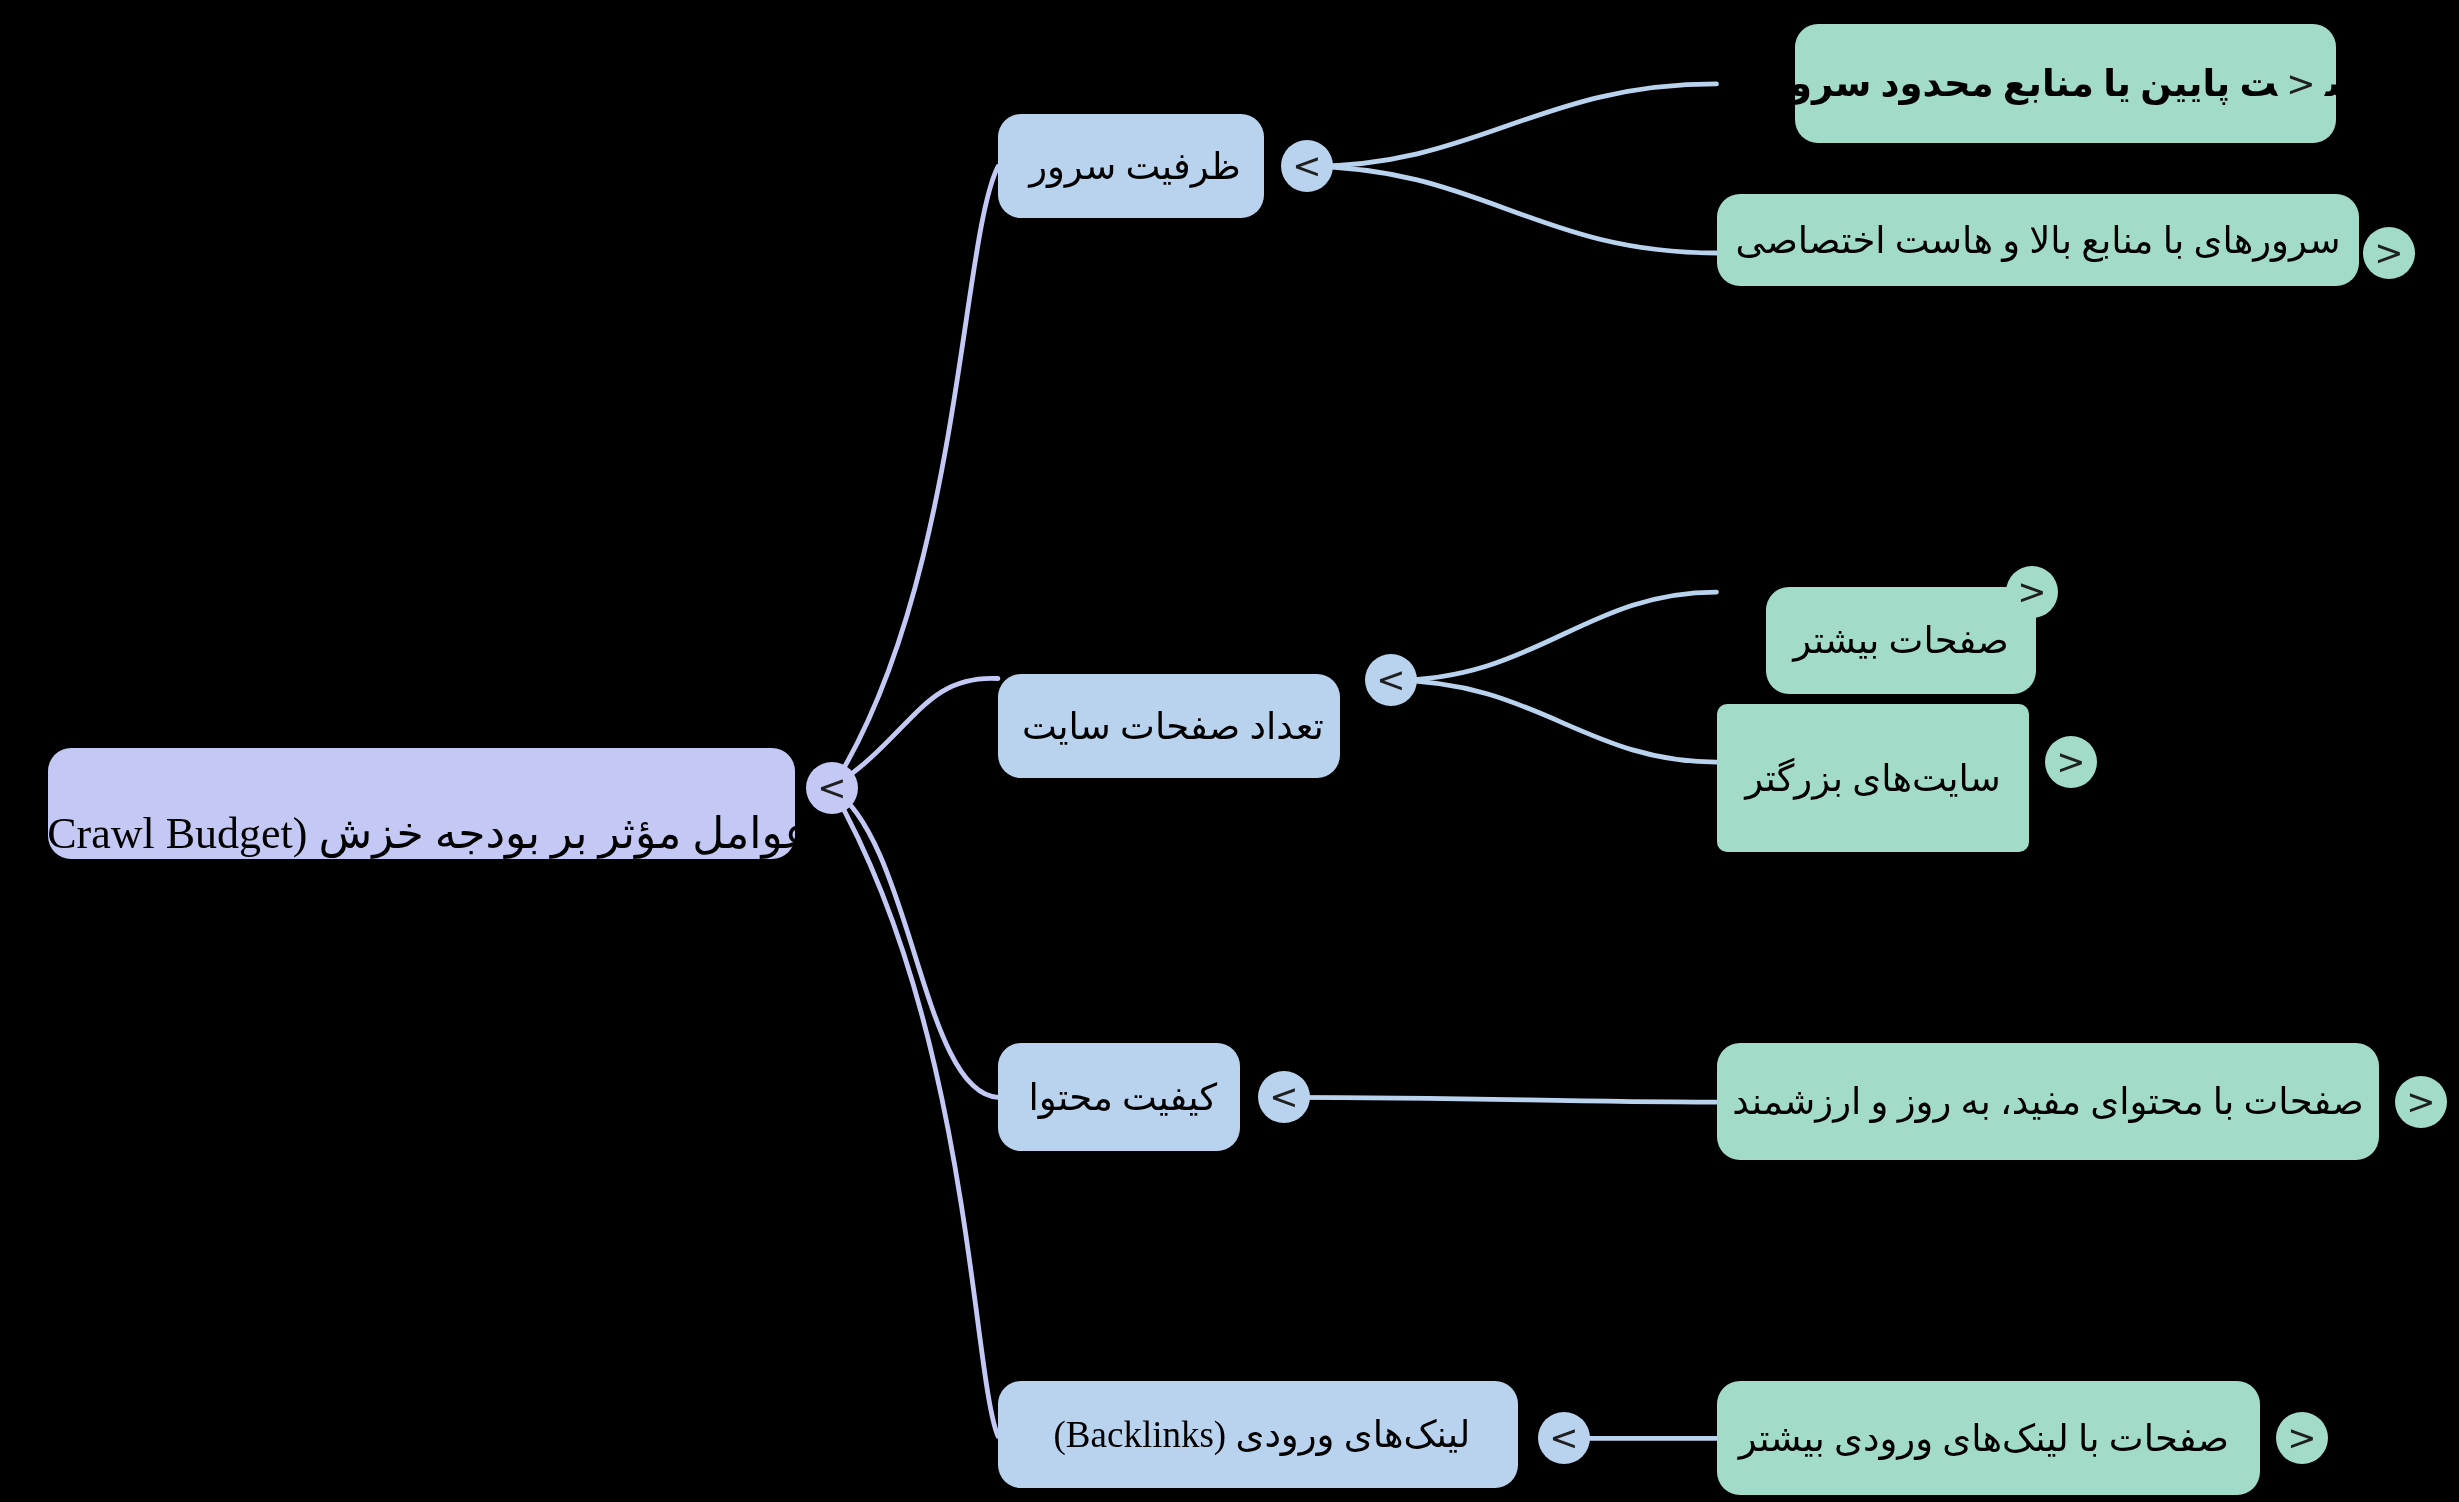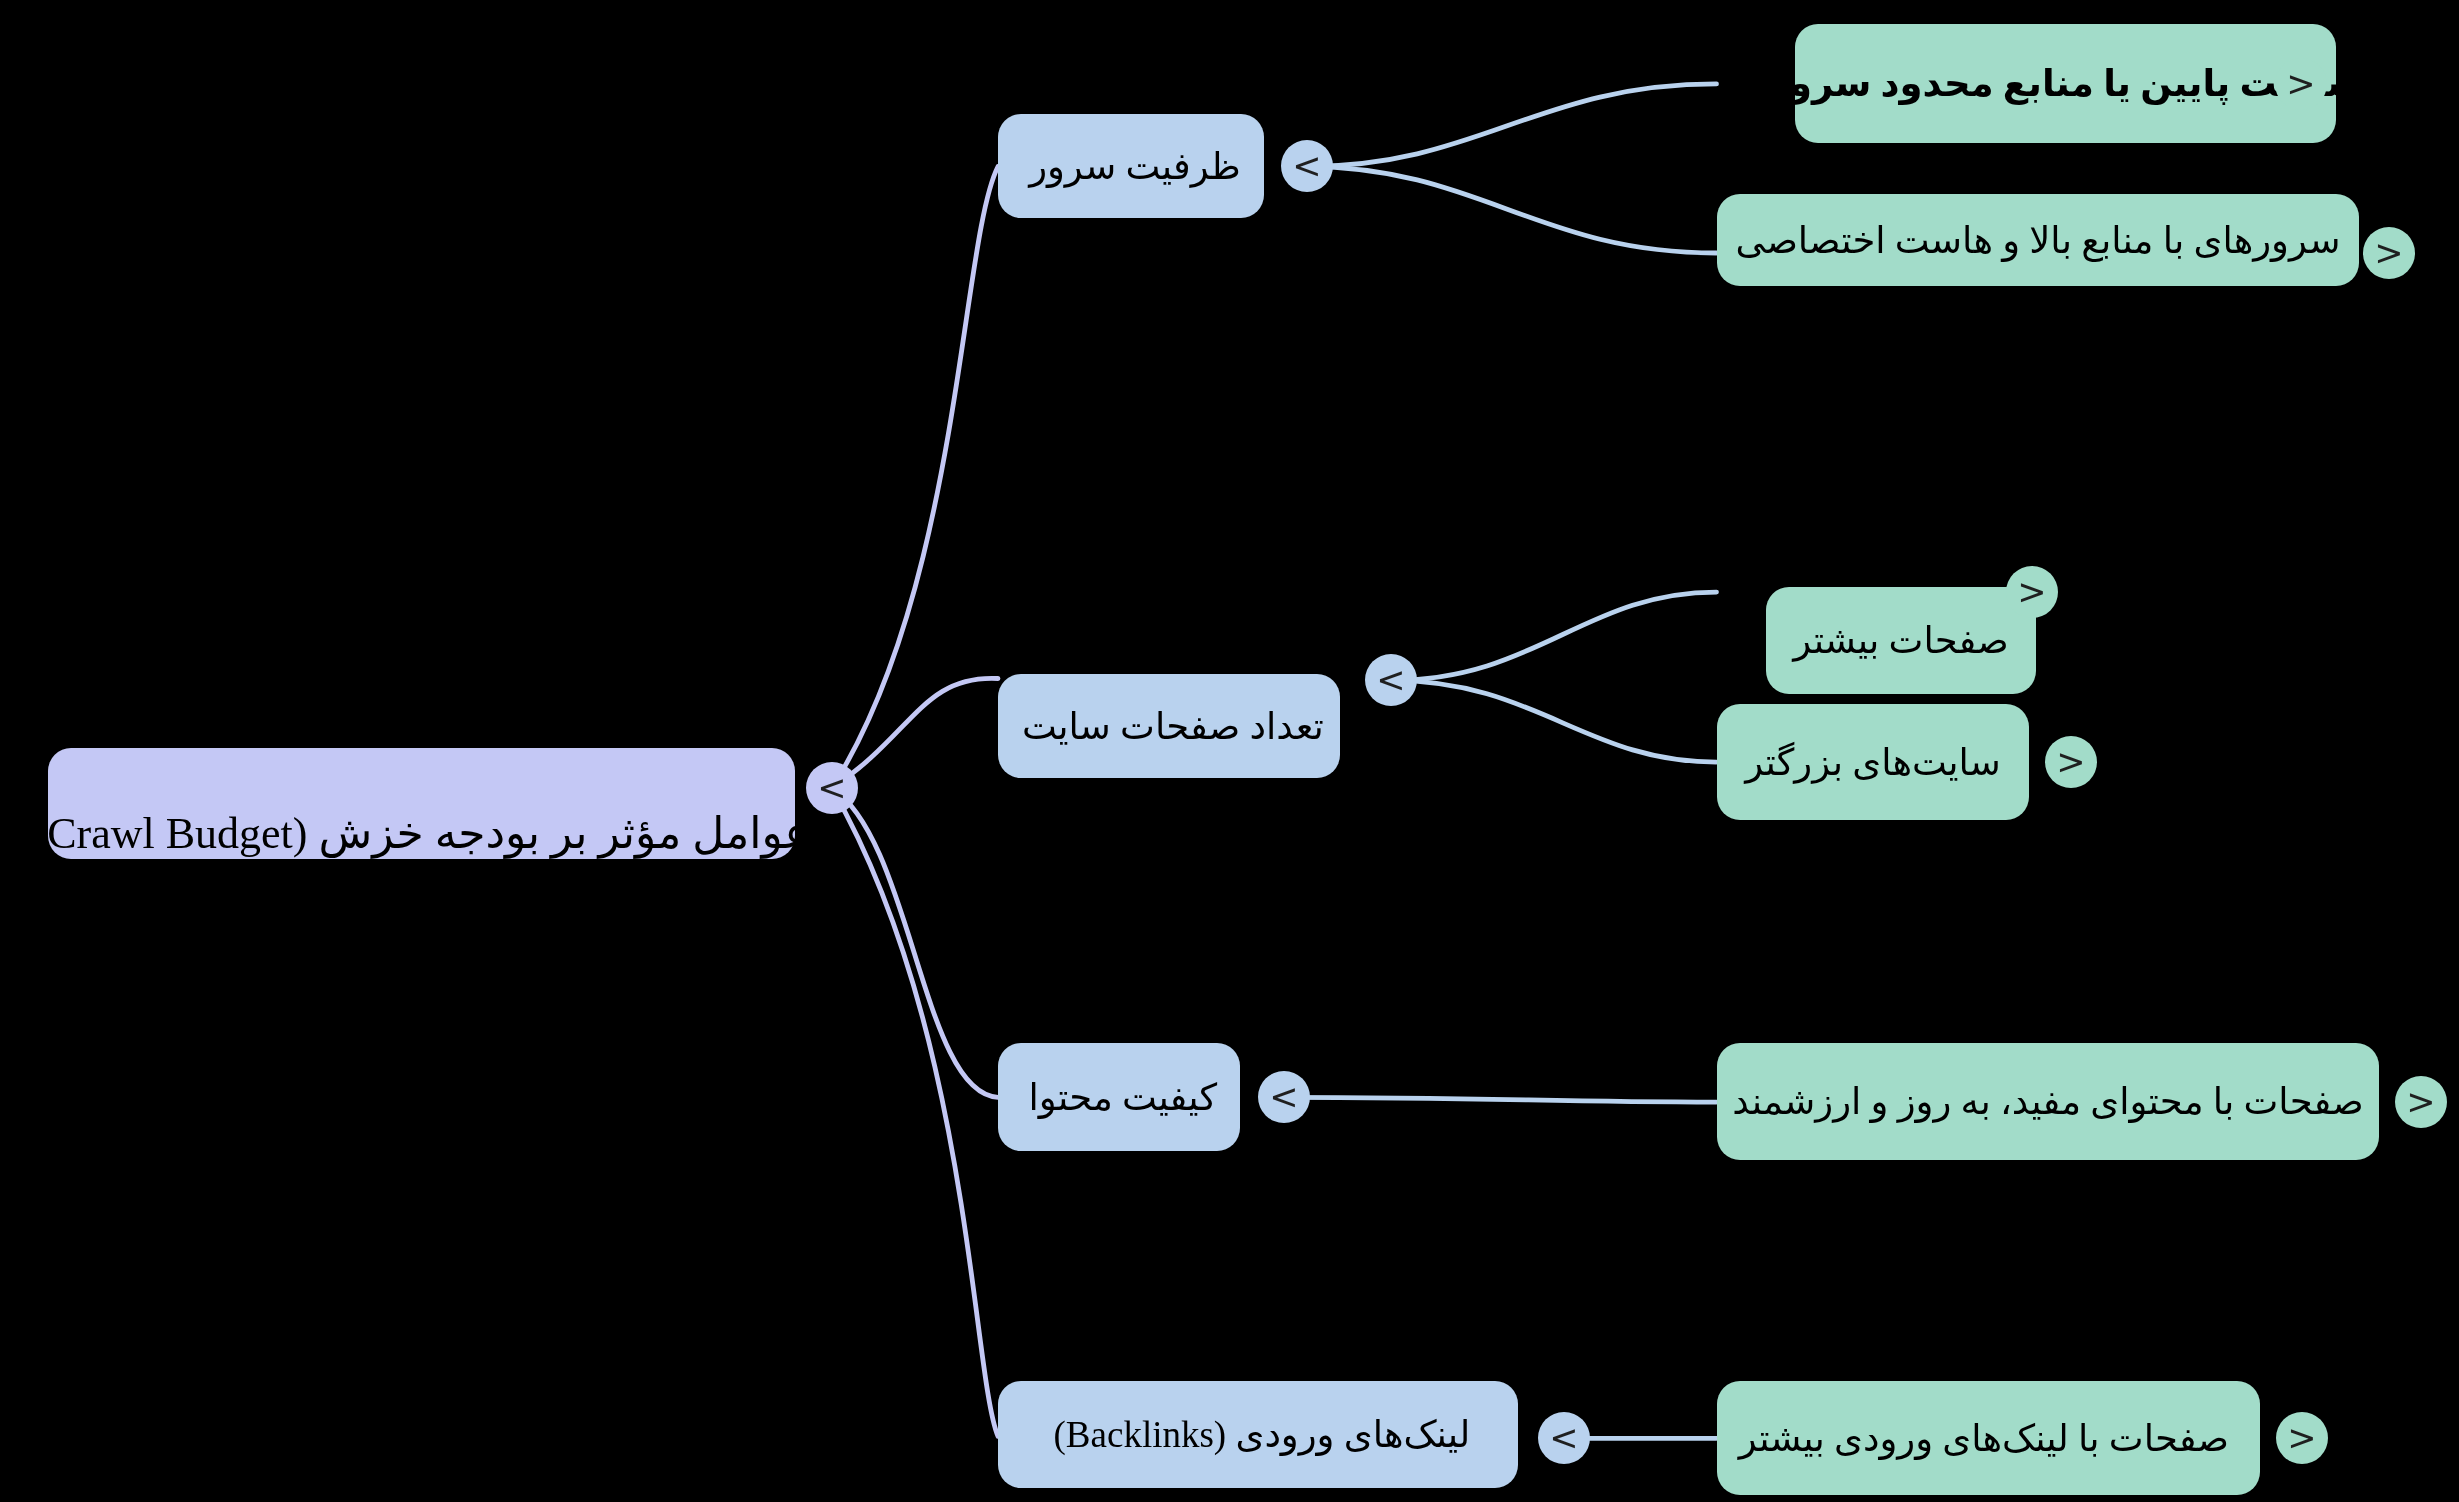--- a/index.html
+++ b/index.html
@@ -103,21 +103,21 @@
     <span>&lt;</span>
   </div>
 
   <div class="node leaf" style="left:1766px;top:539px;width:270px;height:107px;margin-top:48px;">
     <span class="label" dir="rtl">صفحات بیشتر</span>
   </div>
   <div class="toggle leaf" style="left:2006px;top:566px;">
     <span>&gt;</span>
   </div>
 
-  <div class="node leaf" style="left:1717px;top:704px;width:312px;height:116px;">
+  <div class="node leaf" style="left:1717px;top:704px;width:312px;height:148px;border-radius:10px;">
     <span class="label" dir="rtl">سایت‌های بزرگتر</span>
   </div>
   <div class="toggle leaf" style="left:2045px;top:736px;">
     <span>&gt;</span>
   </div>
 
   <div class="node branch" style="left:998px;top:1043px;width:242px;height:108px;">
     <span class="label" dir="rtl">کیفیت محتوا</span>
   </div>
   <div class="toggle branch" style="left:1258px;top:1071px;">

